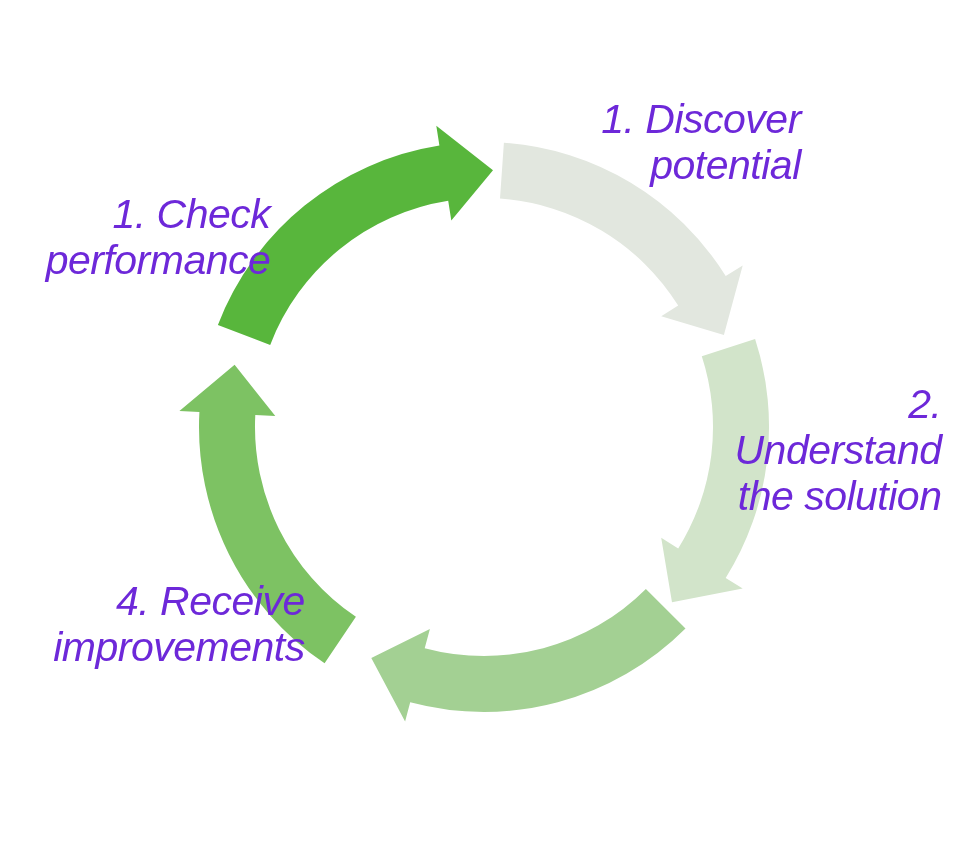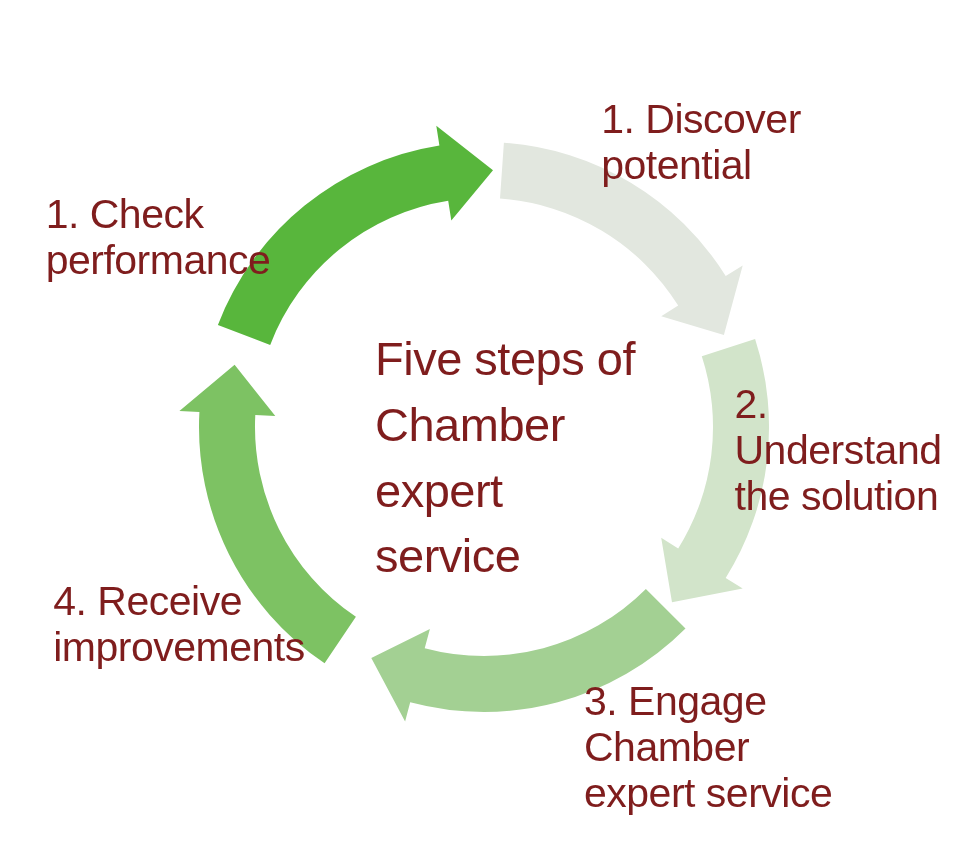--- a/index.html
+++ b/index.html
@@ -20,23 +20,24 @@
     position: absolute;
     left: 0;
     top: 0;
     width: 980px;
     height: 853px;
     display: block;
   }
   .txt {
     position: absolute;
     transform: translate(-50%, -50%);
-    text-align: left;
+    text-align: right;
     white-space: pre-line;
-    color: #7f1d1d;
+    color: #6d28d9;
+    font-style: italic;
   }
   .label {
     font-size: 41px;
     line-height: 1.12;
     letter-spacing: -0.5px;
   }
   .title {
     font-size: 47px;
     line-height: 1.4;
     letter-spacing: -0.5px;
@@ -55,29 +56,23 @@
 <div class="stage">
 
   <svg class="arrows" viewBox="0 0 980 853" aria-hidden="true">
     <path class="arrow" d="M 503.9 142.7 A 285 285 0 0 1 725.7 276.0 L 742.7 265.4 L 723.9 334.9 L 661.2 316.2 L 678.2 305.6 A 229 229 0 0 0 500.0 198.6 Z" fill="#e2e7df"></path>
     <path class="arrow" d="M 755.1 338.9 A 285 285 0 0 1 725.7 578.0 L 742.7 588.6 L 672.0 602.3 L 661.2 537.8 L 678.2 548.4 A 229 229 0 0 0 701.8 356.2 Z" fill="#d2e4ca"></path>
     <path class="arrow" d="M 685.5 628.5 A 285 285 0 0 1 410.2 702.3 L 405.1 721.6 L 371.3 658.0 L 429.9 628.9 L 424.7 648.2 A 229 229 0 0 0 645.9 588.9 Z" fill="#a3d093"></path>
     <path class="arrow" d="M 324.6 663.3 A 285 285 0 0 1 199.4 412.1 L 179.4 411.0 L 234.6 364.8 L 275.3 416.1 L 255.3 415.0 A 229 229 0 0 0 355.9 616.8 Z" fill="#7dc263"></path>
     <path class="arrow" d="M 217.9 324.9 A 285 285 0 0 1 439.4 145.5 L 436.3 125.8 L 493.0 170.2 L 451.3 220.6 L 448.2 200.8 A 229 229 0 0 0 270.2 344.9 Z" fill="#58b63c"></path>
   </svg>
 
-  <div class="txt title">Five steps of
-Chamber
-expert
-service</div>
 
   <div class="txt label label-1">1. Discover
 potential</div>
   <div class="txt label label-2">2. Understand
 the solution</div>
-  <div class="txt label label-3">3. Engage Chamber
-expert service</div>
   <div class="txt label label-4">4. Receive
 improvements</div>
   <div class="txt label label-5">1. Check
 performance</div>
 
 </div>
 
 </body></html>

